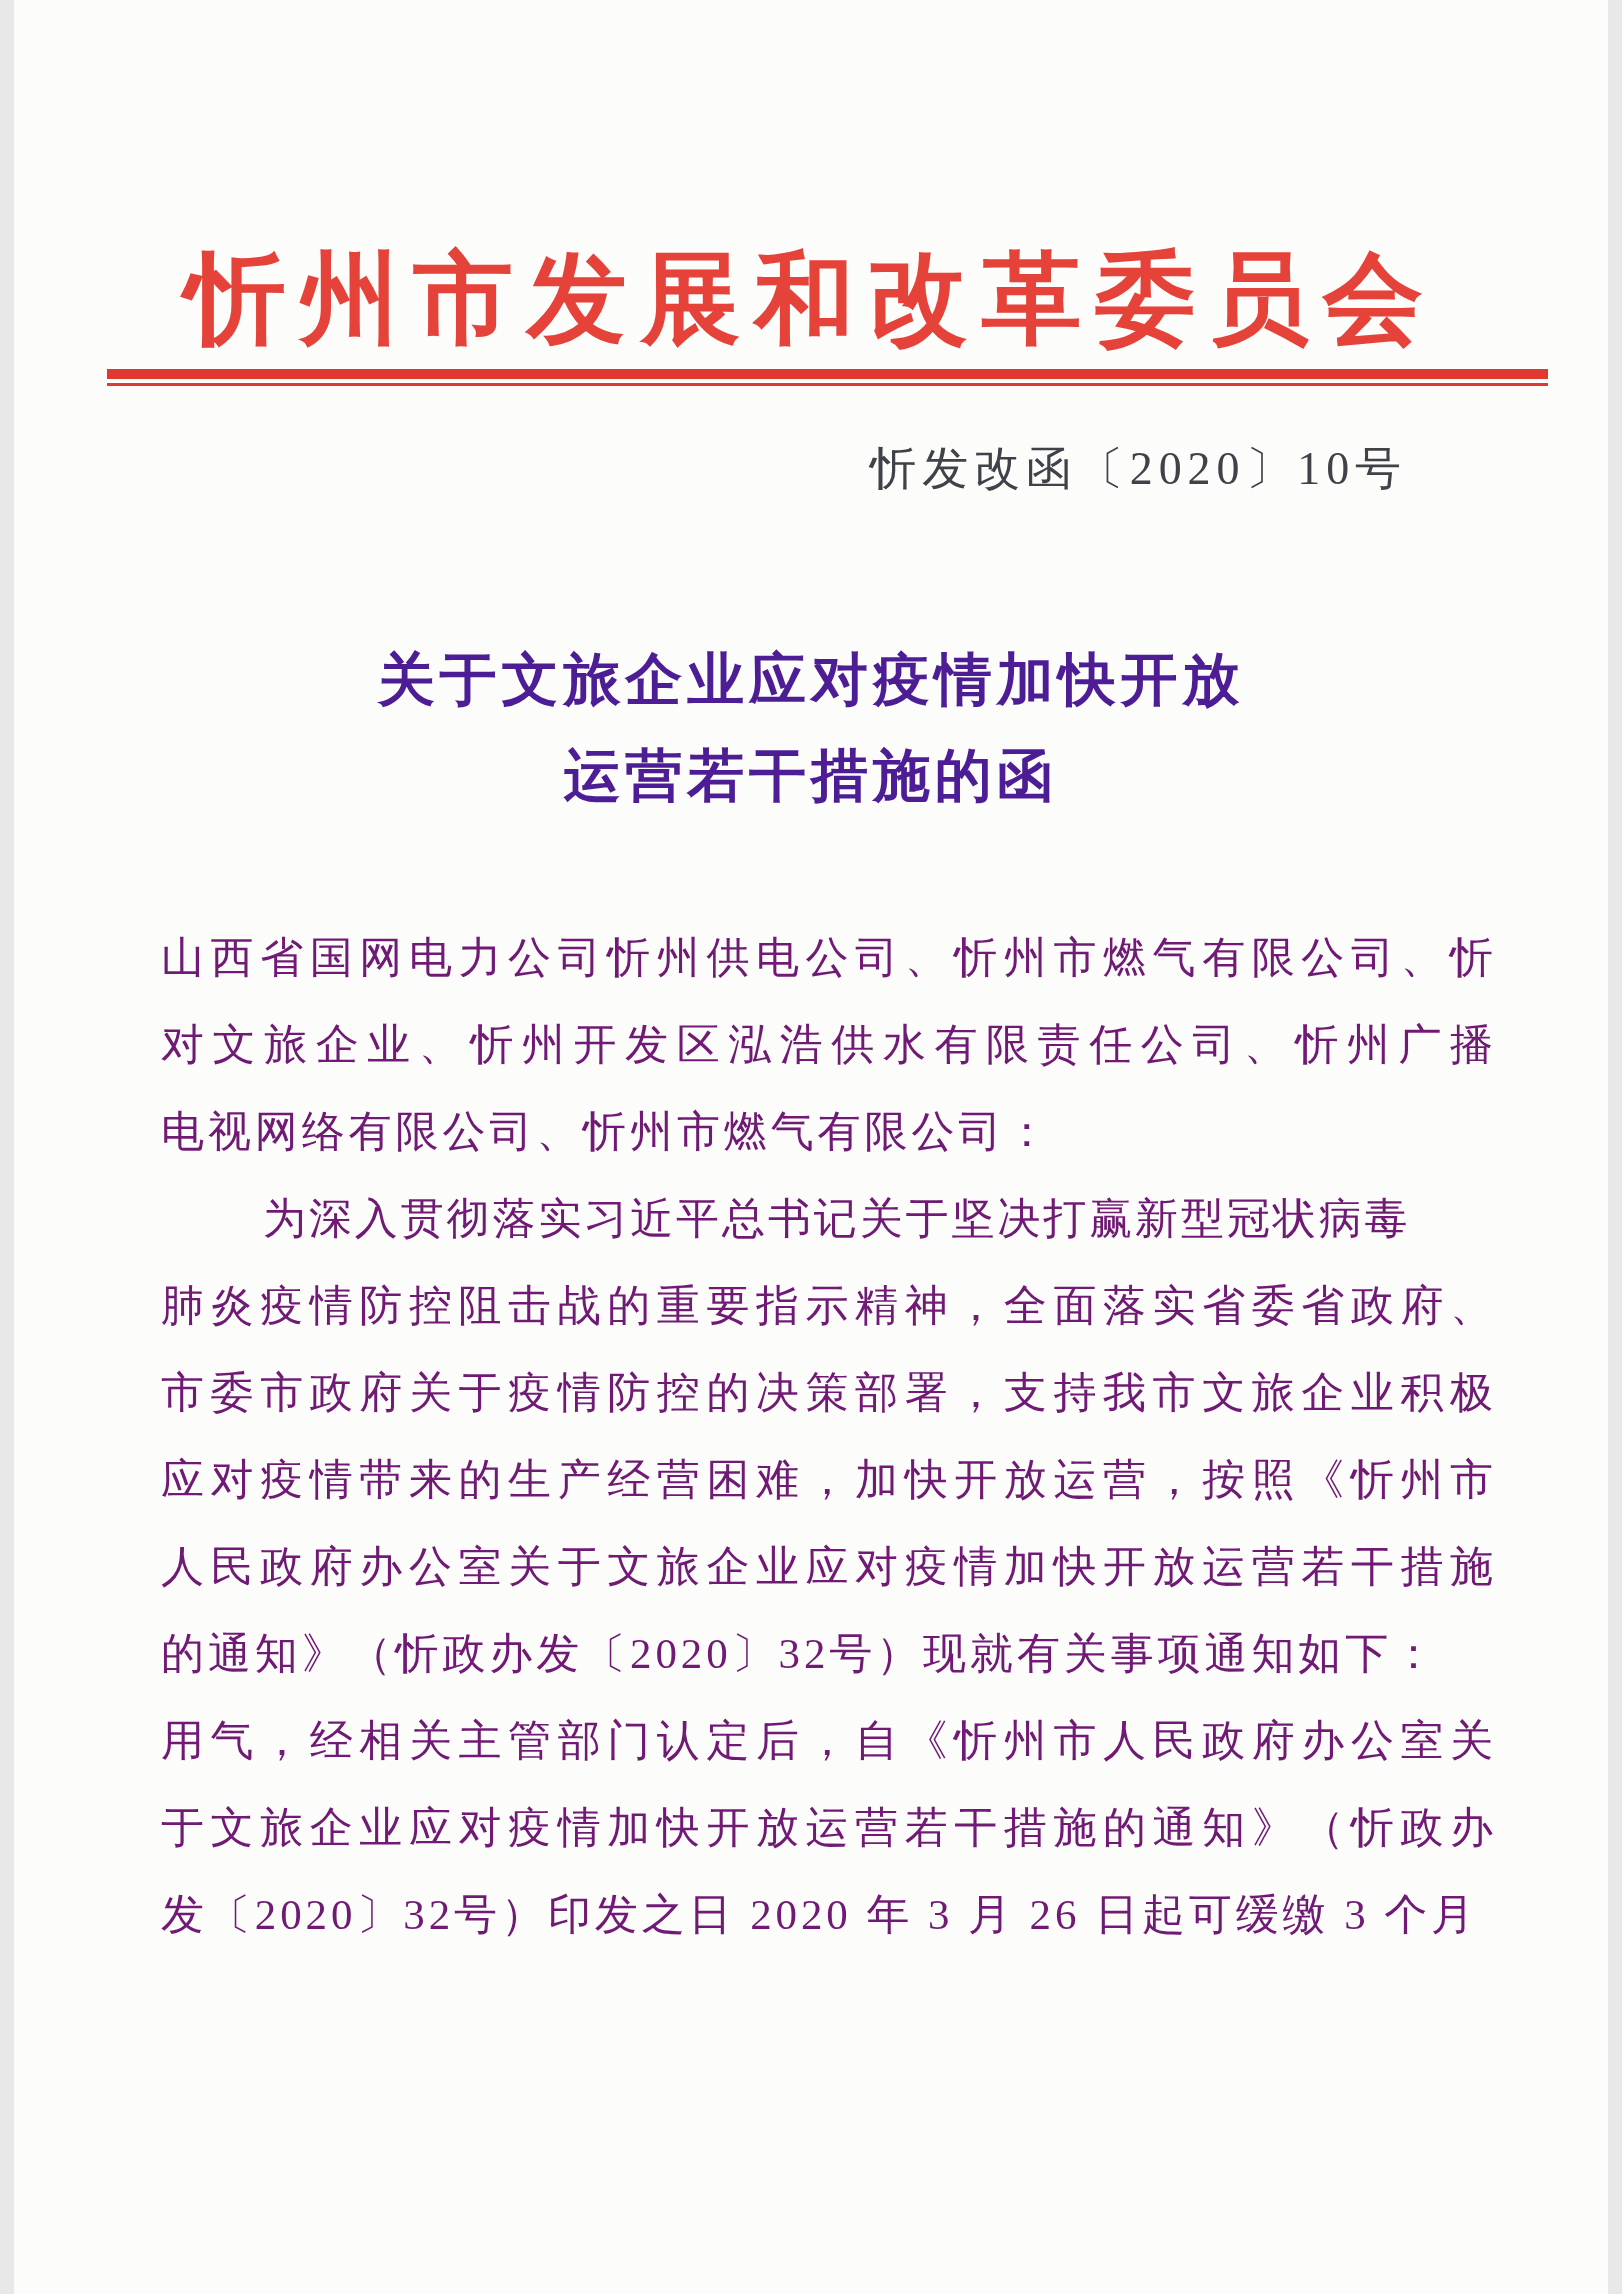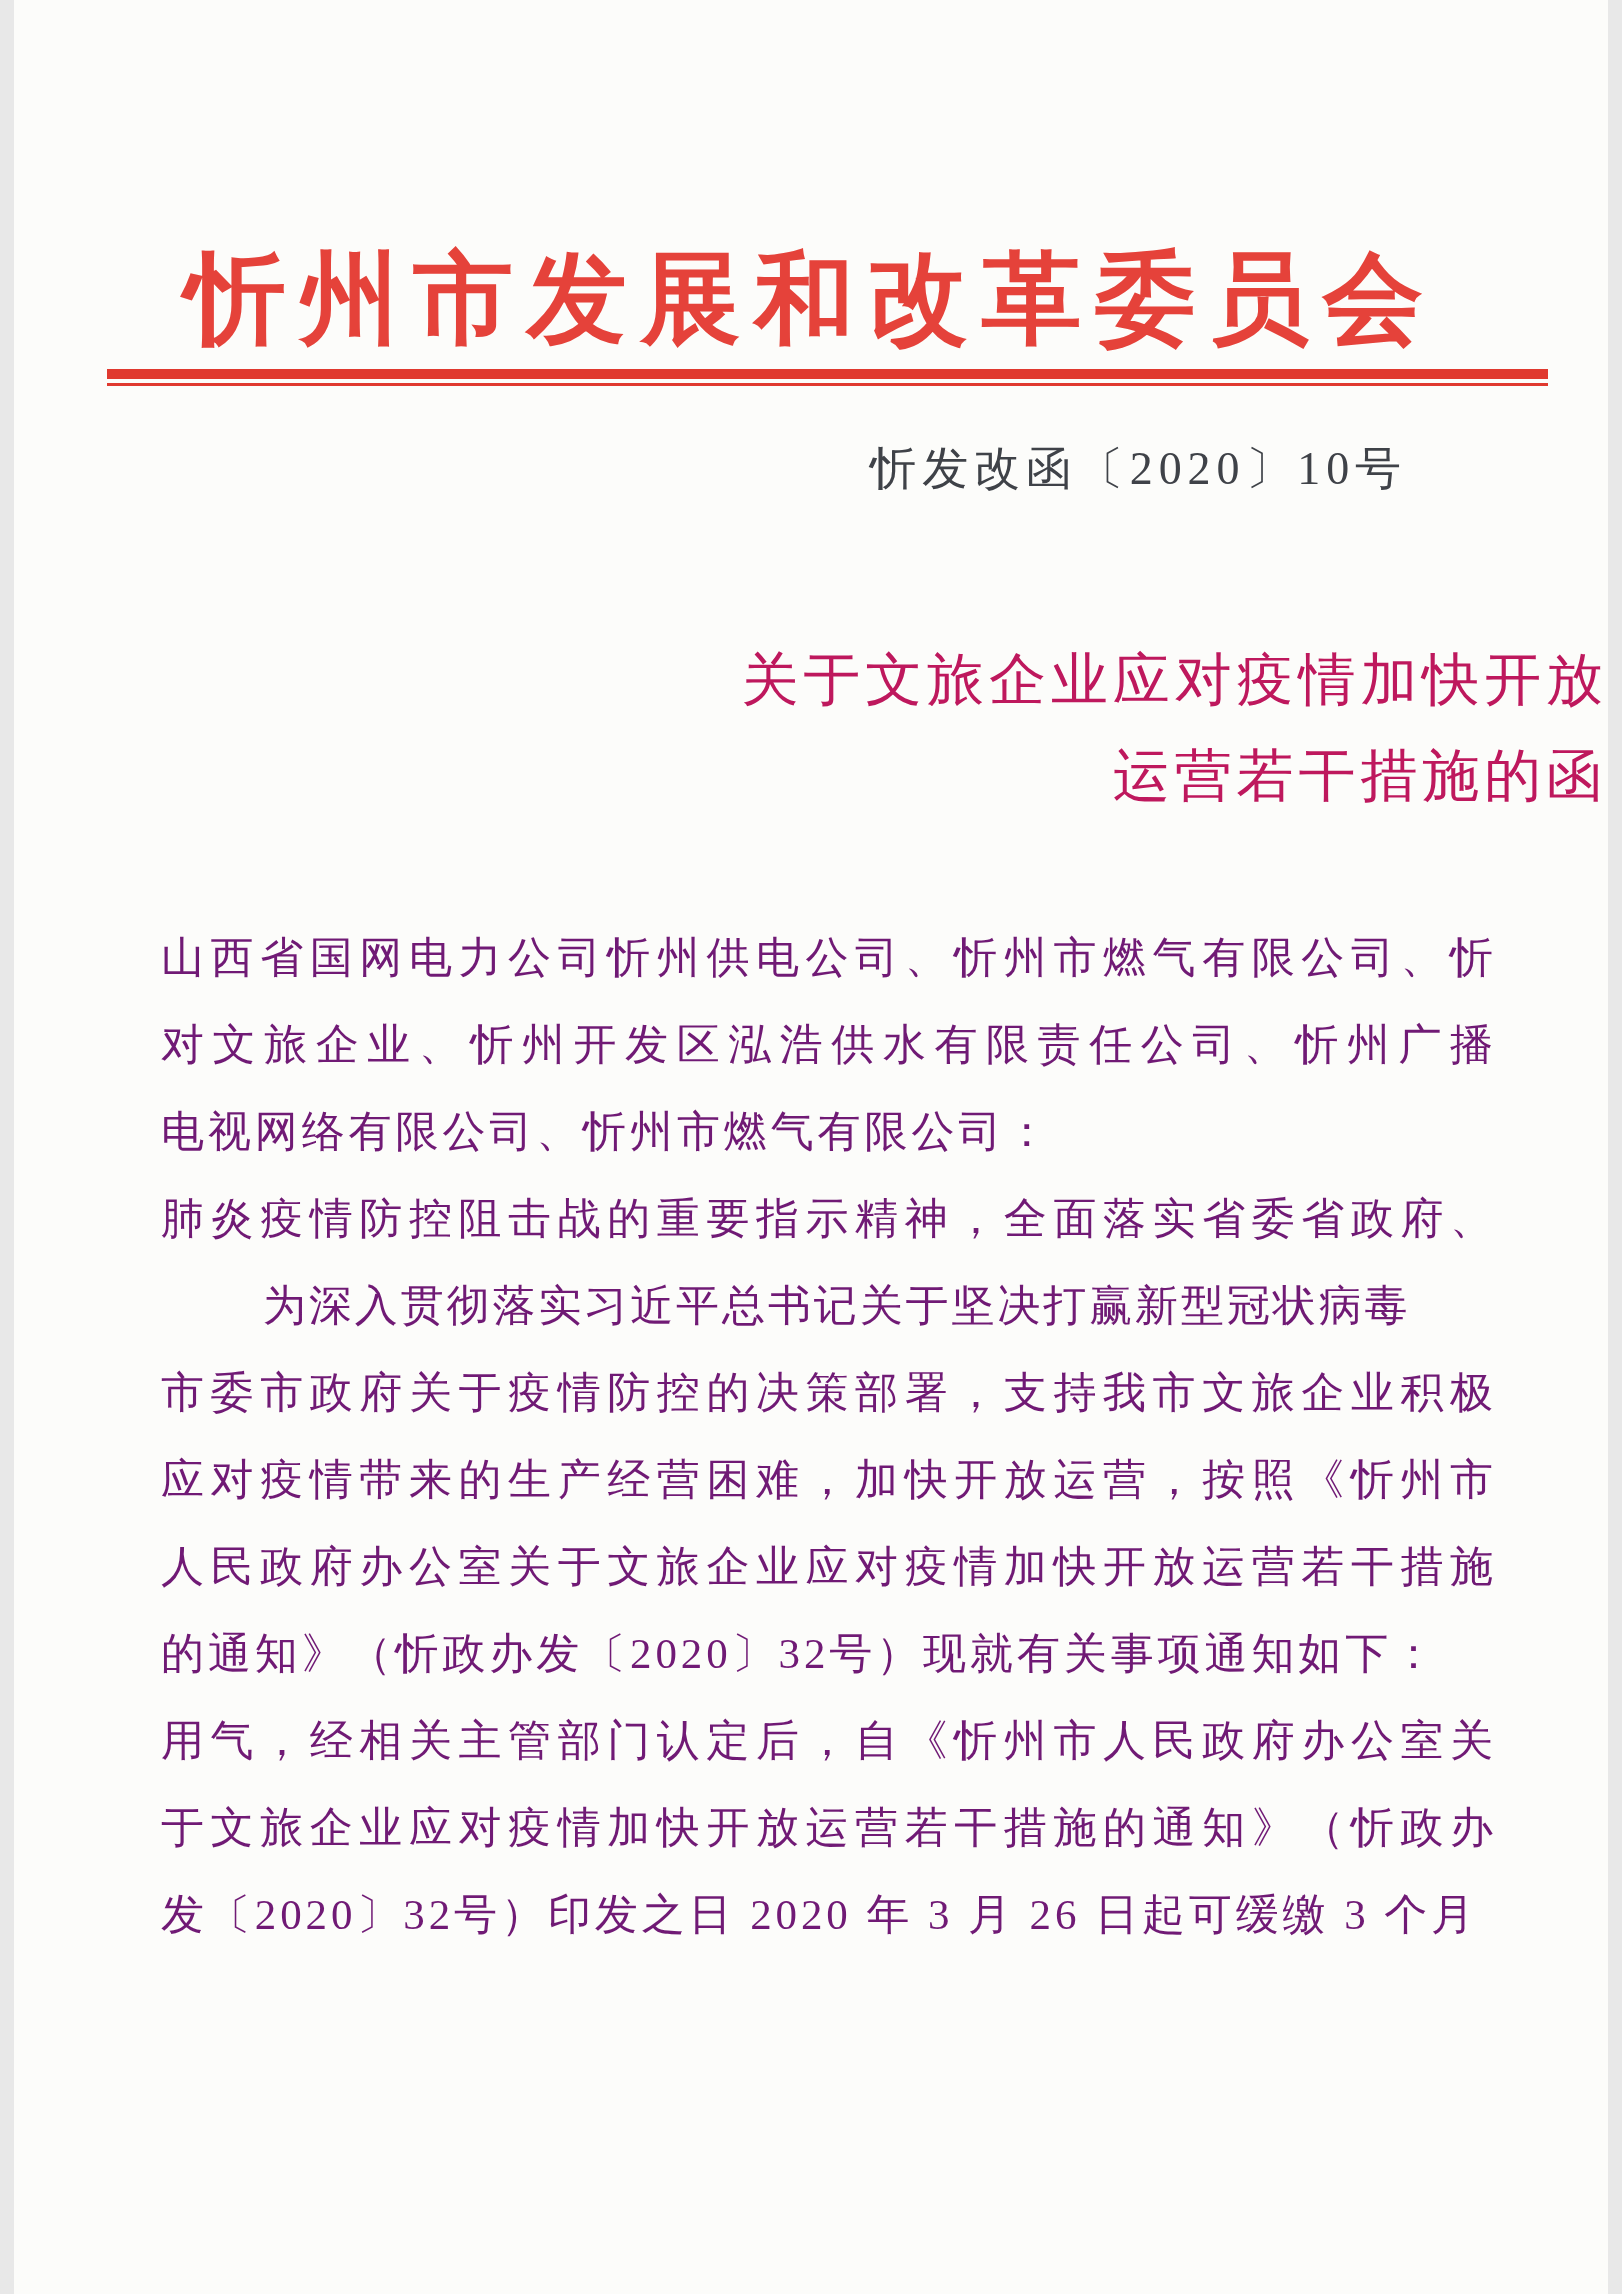--- a/index.html
+++ b/index.html
@@ -60,23 +60,23 @@
     letter-spacing: 5.9px;
     color: #3f4248;
     white-space: nowrap;
   }
   
   .doc-title {
     position: absolute;
     top: 632px;
     left: 0;
     width: 100%;
-    text-align: right;
-    color: #be185d;
-    font-weight: normal;
+    text-align: center;
+    color: #4c1d95;
+    font-weight: bold;
   }
   .doc-title .t-line {
     font-size: 57px;
     line-height: 96px;
     letter-spacing: 4.9px;
     white-space: nowrap;
   }
   
   .body-text {
     position: absolute;
@@ -126,22 +126,22 @@
 
   <div class="body-text">
 
     <div>
       <div class="line jline">山西省国网电力公司忻州供电公司、忻州市燃气有限公司、忻</div>
       <div class="line jline">对文旅企业、忻州开发区泓浩供水有限责任公司、忻州广播</div>
       <div class="line lline">电视网络有限公司、忻州市燃气有限公司：</div>
     </div>
 
     <div>
+      <div class="line indent">为深入贯彻落实习近平总书记关于坚决打赢新型冠状病毒</div>
       <div class="line jline">肺炎疫情防控阻击战的重要指示精神，全面落实省委省政府、</div>
-      <div class="line indent">为深入贯彻落实习近平总书记关于坚决打赢新型冠状病毒</div>
       <div class="line jline">市委市政府关于疫情防控的决策部署，支持我市文旅企业积极</div>
       <div class="line jline">应对疫情带来的生产经营困难，加快开放运营，按照《忻州市</div>
       <div class="line jline">人民政府办公室关于文旅企业应对疫情加快开放运营若干措施</div>
       <div class="line lline">的通知》（忻政办发〔2020〕32号）现就有关事项通知如下：</div>
     </div>
 
     <div>
       <div class="line jline">用气，经相关主管部门认定后，自《忻州市人民政府办公室关</div>
       <div class="line jline">于文旅企业应对疫情加快开放运营若干措施的通知》（忻政办</div>
       <div class="line lline">发〔2020〕32号）印发之日 2020 年 3 月 26 日起可缓缴 3 个月</div>

